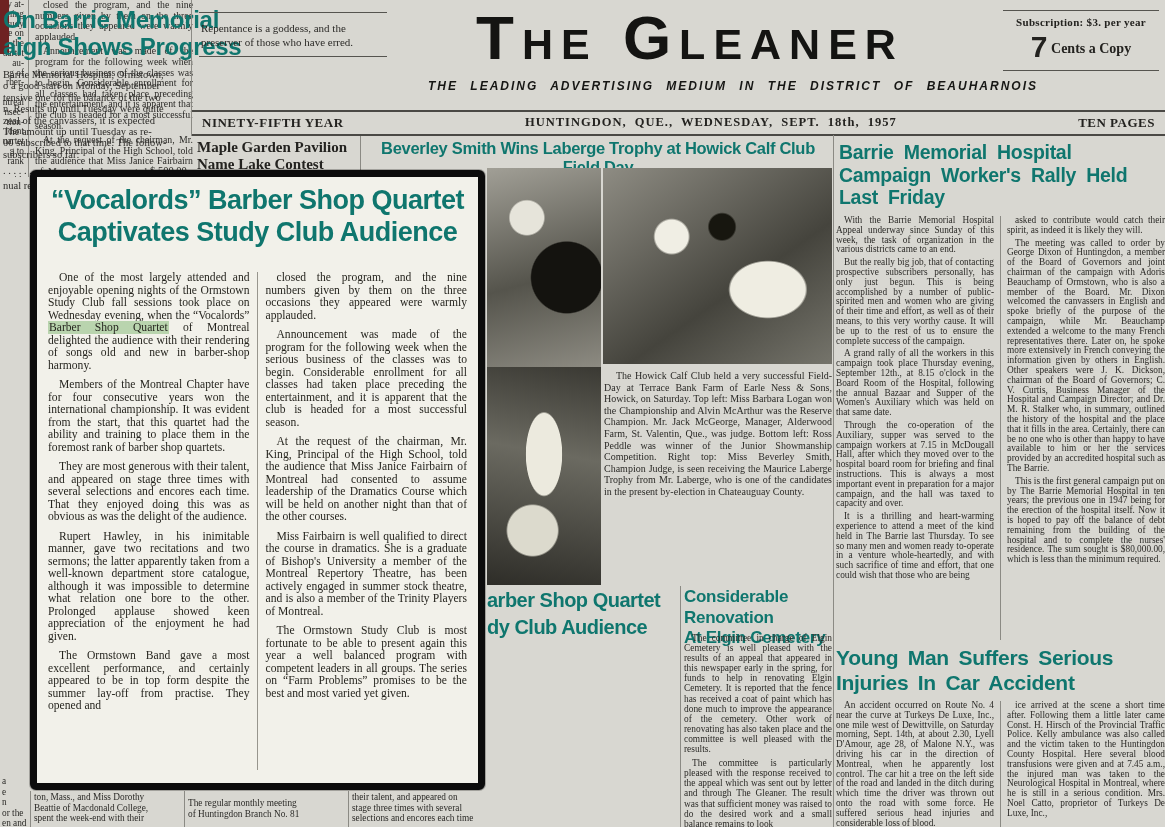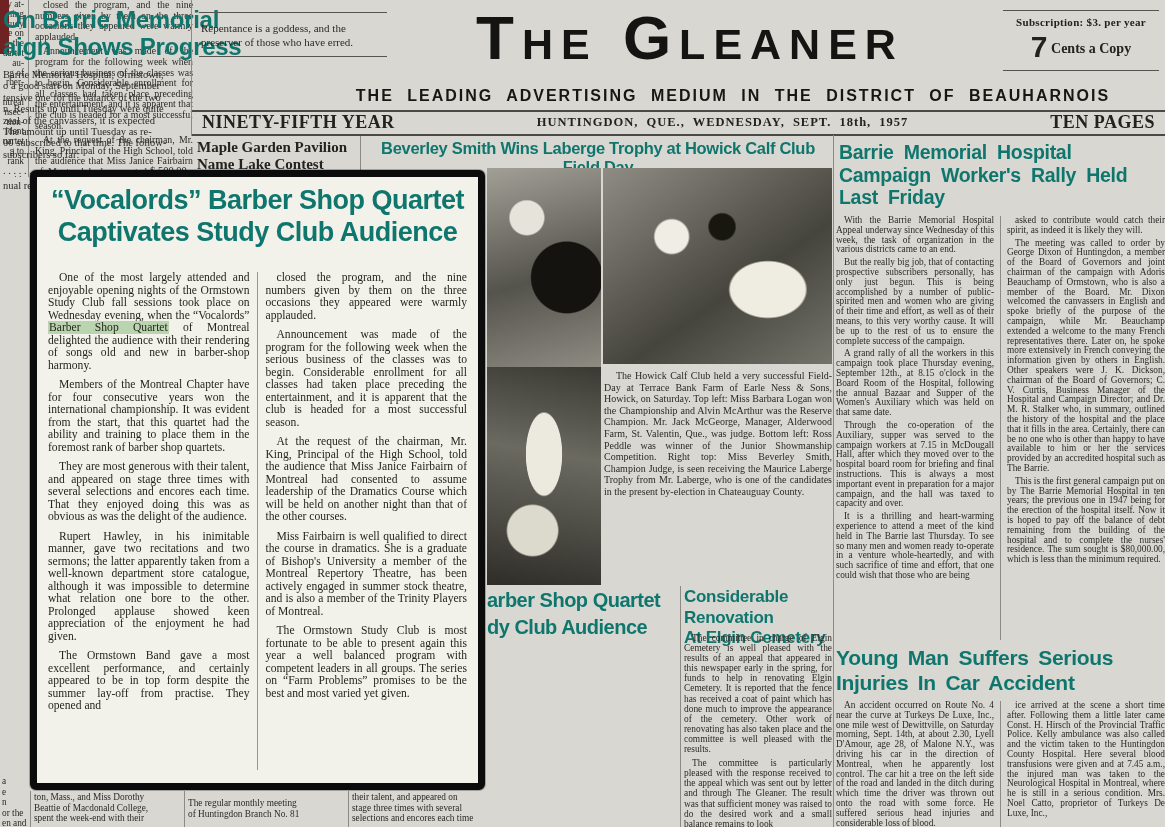--- a/index.html
+++ b/index.html
@@ -19,25 +19,25 @@
   #quote-block{left:199px;top:12px;width:188px;font-size:11px;line-height:14px;color:#2b2a27;
                border-top:1px solid #55544f;border-bottom:1px solid #55544f;padding:8px 2px 7px;}
   #masthead-title{left:392px;top:2px;width:596px;text-align:center;font-family:"Liberation Sans",sans-serif;
                   font-weight:bold;font-variant:small-caps;font-size:62px;letter-spacing:8px;color:#141412;}
   #sub-block{left:1003px;top:10px;width:156px;text-align:center;border-top:1px solid #55544f;
              border-bottom:1px solid #55544f;padding:5px 0 6px;}
   #sub-block .s1{font-size:11px;font-weight:bold;letter-spacing:0.3px;}
   #sub-block .s2{margin-top:2px;}
   #sub-block .big7{font-family:"Liberation Sans",sans-serif;font-weight:bold;font-size:30px;vertical-align:-4px;}
   #sub-block .cents{font-size:14px;font-weight:bold;}
-  #tagline{left:330px;top:87px;width:806px;text-align:center;font-family:"Liberation Sans",sans-serif;
-           font-weight:bold;font-size:16px;letter-spacing:2px;word-spacing:7px;color:#16161“4;color:#161614;}
+  #tagline{left:330px;top:79px;width:806px;text-align:center;font-family:"Liberation Sans",sans-serif;
+           font-weight:bold;font-style:italic;font-size:12px;letter-spacing:2px;word-spacing:7px;color:#16161“4;color:#161614;}
   #dateline-row{left:192px;top:113px;width:973px;height:19px;display:flex;align-items:center;
                 justify-content:space-between;padding:0 10px;font-weight:bold;}
-  #dateline-row .year,#dateline-row .pages{font-size:18px;letter-spacing:0.5px;}
+  #dateline-row .year,#dateline-row .pages{font-size:13px;letter-spacing:0.5px;}
   #dateline-row .date{font-size:12.5px;letter-spacing:1px;word-spacing:4px;text-align:right;}
   #maple{left:197px;top:139px;width:160px;font-weight:bold;font-size:15px;line-height:17px;}
   #beverley-head{left:363px;top:139px;width:470px;text-align:center;font-size:16.5px;line-height:19px;}
   
   .photo{position:absolute;background-color:#77766f;
          background-image:repeating-linear-gradient(0deg,rgba(0,0,0,.08) 0 1px,transparent 1px 3px);}
   #photo-a{left:487px;top:168px;width:114px;height:199px;
     background:radial-gradient(circle at 35% 25%,#e6e4da 0 10%,transparent 11%),
                radial-gradient(circle at 70% 55%,#14130f 0 26%,transparent 27%),
                linear-gradient(165deg,#a19f96,#55544c 55%,#8d8b82);}
@@ -144,21 +144,21 @@
   <div id="photo-b" class="photo"></div>
   <div id="photo-c" class="photo"></div>
   <div id="caption" class="abs">
     <p>The Howick Calf Club held a very successful Field-Day at Terrace Bank Farm of Earle Ness &amp; Sons, Howick, on Saturday.  Top left: Miss Barbara Logan won the Championship and Alvin McArthur was the Reserve Champion.  Mr. Jack McGeorge, Manager, Alderwood Farm, St. Valentin, Que., was judge.  Bottom left: Ross Peddle was winner of the Junior Showmanship Competition.  Right top: Miss Beverley Smith, Champion Judge, is seen receiving the Maurice Laberge Trophy from Mr. Laberge, who is one of the candidates in the present by-election in Chateauguay County.</p>
   </div>
 
   <div id="vrule-right" class="vrule"></div>
   <div id="rally-head" class="abs headline">Barrie Memorial Hospital Campaign Worker's Rally Held Last Friday</div>
   <div id="rally-cols" class="twocol">
     <div class="c">
-        <p>With the Barrie Memorial Hospital Appeal underway since Wednesday of this week, the task of organization in the various districts came to an end.</p>
+        <p>With the Barrie Memorial Hospital Appeal underway since Sunday of this week, the task of organization in the various districts came to an end.</p>
         <p>But the really big job, that of contacting prospective subscribers personally, has only just begun.  This is being accomplished by a number of public-spirited men and women who are giving of their time and effort, as well as of their means, to this very worthy cause.  It will be up to the rest of us to ensure the complete success of the campaign.</p>
         <p>A grand rally of all the workers in this campaign took place Thursday evening, September 12th., at 8.15 o'clock in the Board Room of the Hospital, following the annual Bazaar and Supper of the Women's Auxiliary which was held on that same date.</p>
         <p>Through the co-operation of the Auxiliary, supper was served to the campaign workers at 7.15 in McDougall Hall, after which they moved over to the hospital board room for briefing and final instructions.  This is always a most important event in preparation for a major campaign, and the hall was taxed to capacity and over.</p>
         <p>It is a thrilling and heart-warming experience to attend a meet of the kind held in The Barrie last Thursday. To see so many men and women ready to-operate in a venture whole-heartedly, and with such sacrifice of time and effort, that one could wish that those who are being</p>
       </div>
     <div class="c c2">
         <p>asked to contribute would catch their spirit, as indeed it is likely they will.</p>
         <p>The meeting was called to order by George Dixon of Huntingdon, a member of the Board of Governors and joint chairman of the campaign with Adoris Beauchamp of Ormstown, who is also a member of the Board. Mr. Dixon welcomed the canvassers in English and spoke briefly of the purpose of the campaign, while Mr. Beauchamp extended a welcome to the many French representatives there.  Later on, he spoke more extensively in French conveying the information given by others in English. Other speakers were J. K. Dickson, chairman of the Board of Governors; C. V. Curtis, Business Manager of the Hospital and Campaign Director; and Dr. M. R. Stalker who, in summary, outlined the history of the hospital and the place that it fills in the area. Certainly, there can be no one who is other than happy to have available to him or her the services provided by an accredited hospital such as The Barrie.</p>
         <p>This is the first general campaign put on by The Barrie Memorial Hospital in ten years; the previous one in 1947 being for the erection of the hospital itself.  Now it is hoped to pay off the balance of debt remaining from the building of the hospital and to complete the nurses' residence.  The sum sought is $80,000.00, which is less than the minimum required.</p>
       </div>

